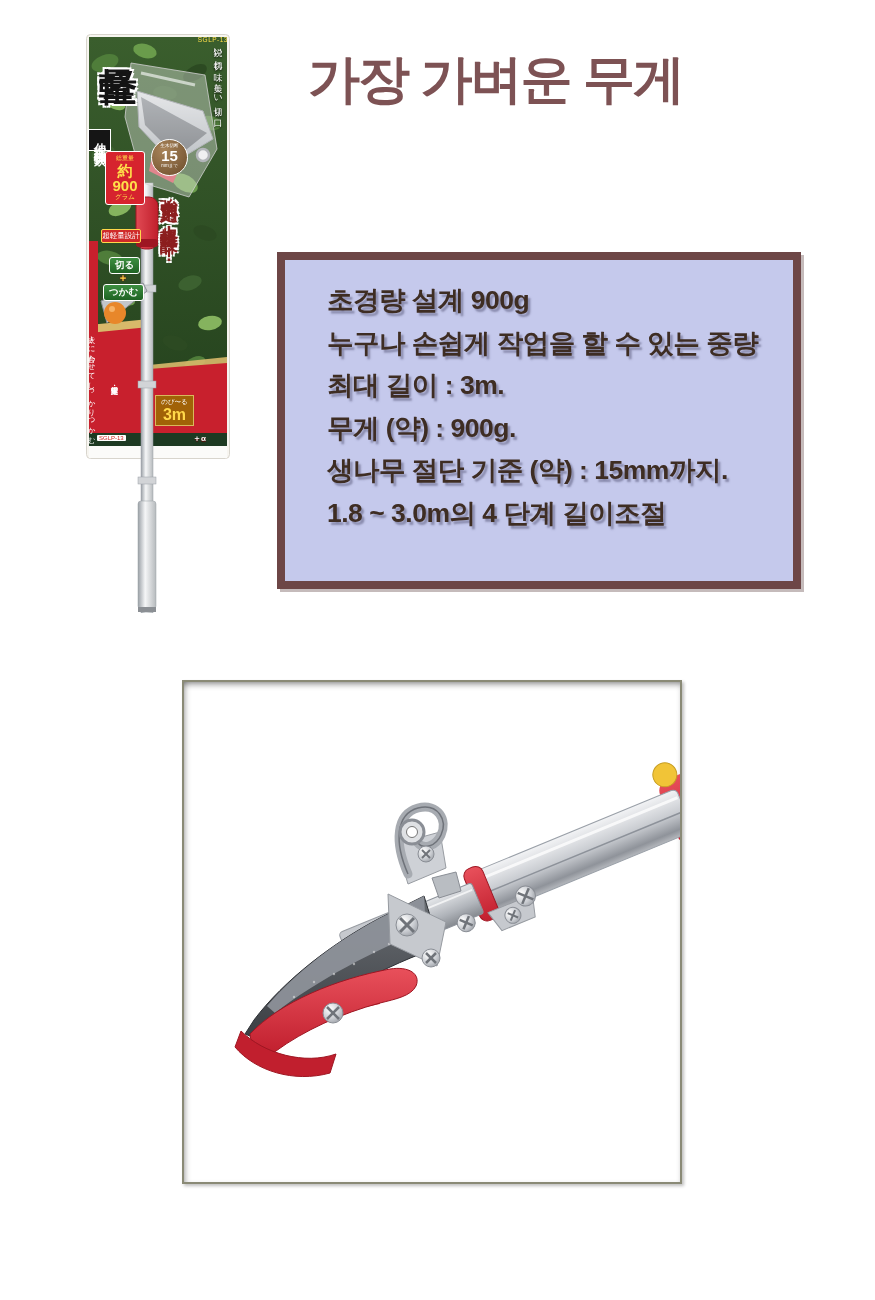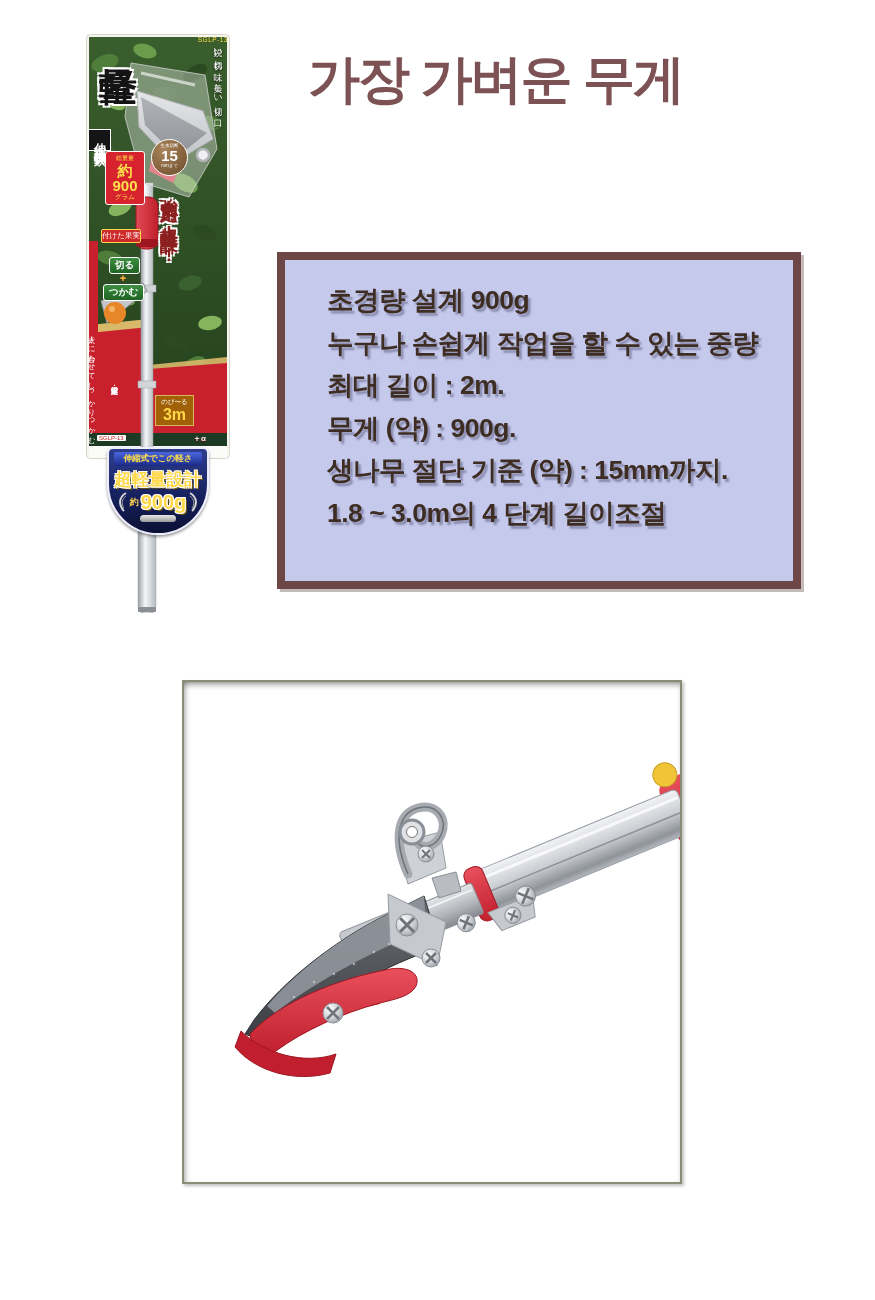--- a/index.html
+++ b/index.html
@@ -170,61 +170,44 @@
       <div class="pwb-unit">グラム</div>
     </div>
 
     <div class="abs pkg-cut-badge">
       <div class="pcb-cap">生木切断</div>
       <div class="pcb-val">15</div>
       <div class="pcb-unit">mmまで</div>
     </div>
 
     <div class="abs v pkg-feature">強力剪定刃＋超軽量設計!!</div>
-    <div class="abs pkg-fruit-tab">付けた果実</div>
+    <div class="abs pkg-fruit-tab">超軽量設計</div>
     <div class="abs pkg-chip pkg-cut">切る</div>
     <div class="abs pkg-plus">＋</div>
     <div class="abs pkg-chip pkg-grab">つかむ</div>
     <div class="abs v pkg-clinch">太さに合わせてしっかりつかむ</div>
     <div class="abs v pkg-uses">果実・採集・剪定に</div>
 
     <div class="abs pkg-extend">
       <div class="pe-cap">のび〜る</div>
       <div class="pe-val">3m</div>
     </div>
     <div class="abs pkg-alpha">＋α</div>
 
-    <div class="abs pkg-shield">
-      <div class="ps-band">伸縮式でこの軽さ</div>
-      <div class="ps-title">超軽量設計</div>
-      <div class="ps-weight">
-        <svg width="12" height="20" viewBox="0 0 12 20">
-          <path d="M10,1 C3,5 2,13 8,19" fill="none" stroke="#d6d6d6" stroke-width="2"></path>
-          <path d="M10,4 C6,7 5,12 8,16" fill="none" stroke="#9f9f9f" stroke-width="1"></path>
-        </svg>
-        <span class="ps-approx">約</span>
-        <span class="ps-val">900g</span>
-        <svg class="laurel-r" width="12" height="20" viewBox="0 0 12 20">
-          <path d="M10,1 C3,5 2,13 8,19" fill="none" stroke="#d6d6d6" stroke-width="2"></path>
-          <path d="M10,4 C6,7 5,12 8,16" fill="none" stroke="#9f9f9f" stroke-width="1"></path>
-        </svg>
-      </div>
-      <div class="ps-capsule"></div>
-    </div>
     <div class="abs pkg-chip-model">SGLP-13</div>
   </div>
 
   <div class="abs heading">
     <div class="h-line">가장 가벼운 무게</div>
   </div>
 
   <div class="abs spec-box">
     <div class="spec-line">초경량 설계 900g</div>
     <div class="spec-line">누구나 손쉽게 작업을 할 수 있는 중량</div>
-    <div class="spec-line">최대 길이 : 2m.</div>
+    <div class="spec-line">최대 길이 : 3m.</div>
     <div class="spec-line">무게 (약) : 900g.</div>
     <div class="spec-line">생나무 절단 기준 (약) : 15mm까지.</div>
     <div class="spec-line">1.8 ~ 3.0m의 4 단계 길이조절</div>
   </div>
 
   <div class="abs photo-frame">
     <svg width="496" height="500" viewBox="0 0 496 500">
       <defs>
         <linearGradient id="gTube" x1="0" y1="0" x2="0" y2="1">
           <stop offset="0" stop-color="#f2f3f5"></stop>

